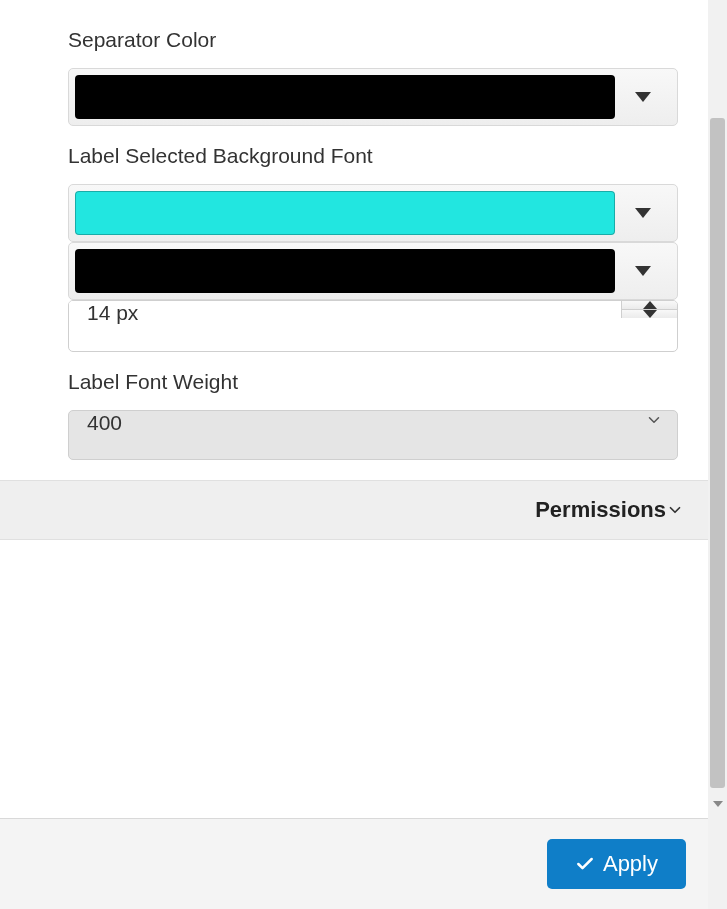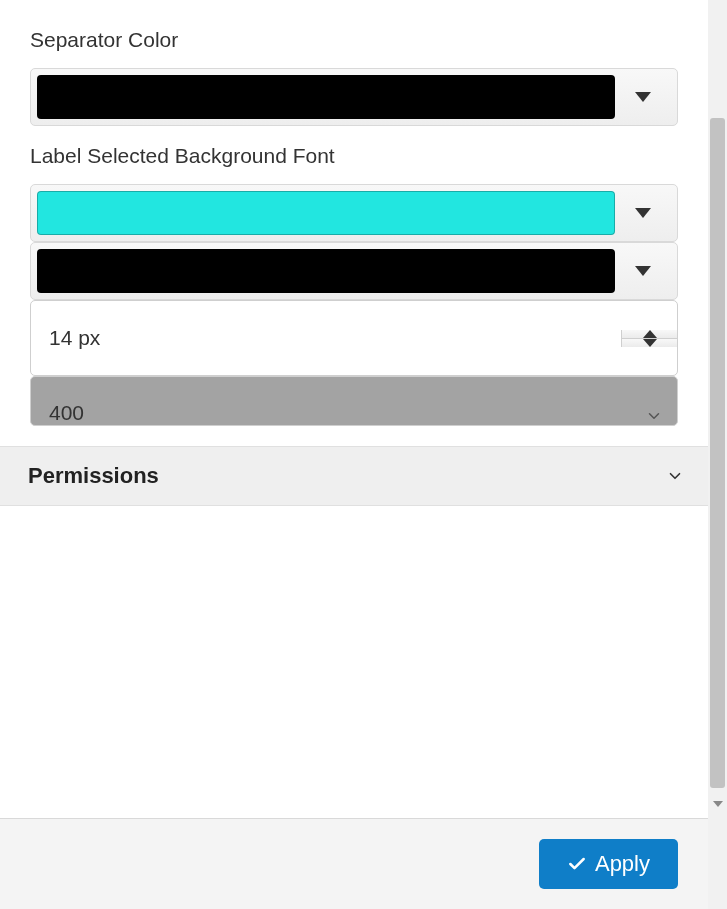--- a/index.html
+++ b/index.html
@@ -23,20 +23,21 @@
       flex-direction: column;
       position: relative;
     }
     .scroll-area {
       flex: 1;
       overflow: hidden;
       padding: 0;
     }
     .form-area {
       padding: 20px 30px 20px 30px;
+      margin-left: 38px;
     }
     .field-label {
       font-size: 21px;
       color: #333333;
       margin-top: 18px;
       margin-bottom: 16px;
       font-weight: 400;
     }
     .field-label:first-child {
       margin-top: 8px;
@@ -65,24 +66,24 @@
     .triangle-down {
       width: 0;
       height: 0;
       border-left: 8px solid transparent;
       border-right: 8px solid transparent;
       border-top: 10px solid #333333;
     }
 
     .spinner-field {
       display: flex;
-      align-items: center;
+      align-items: flex-start;
       border: 1px solid #cfcfcf;
       border-radius: 5px;
-      height: 76px;
+      height: 52px;
       overflow: hidden;
     }
     .spinner-input {
       flex: 1;
       border: none;
       outline: none;
       padding: 0 18px;
       font-size: 21px;
       color: #333333;
       background: #ffffff;
@@ -114,62 +115,62 @@
     .triangle-down-sm {
       width: 0;
       height: 0;
       border-left: 7px solid transparent;
       border-right: 7px solid transparent;
       border-top: 8px solid #333333;
     }
 
     .select-field {
       display: flex;
-      align-items: flex-end;
+      align-items: flex-start;
       border: 1px solid #cfcfcf;
       border-radius: 5px;
       height: 50px;
       padding: 0 14px 0 18px;
-      background: #a3a3a3;
+      background: #e5e5e5;
       cursor: pointer;
     }
     .select-value {
       flex: 1;
       font-size: 21px;
       color: #333333;
     }
     .chevron-down {
       width: 18px;
       height: 18px;
     }
     .chevron-down svg {
       width: 100%;
       height: 100%;
     }
 
     .section-header {
       display: flex;
       align-items: center;
-      justify-content: space-between;
+      justify-content: flex-end;
       background: #efefef;
       border-top: 1px solid #e0e0e0;
       border-bottom: 1px solid #e0e0e0;
       padding: 16px 24px 16px 28px;
       cursor: pointer;
     }
     .section-title {
       font-size: 22px;
       font-weight: 700;
       color: #222222;
     }
 
     .footer {
       background: #f4f4f4;
       border-top: 1px solid #d9d9d9;
-      padding: 20px 30px;
+      padding: 20px 22px;
       display: flex;
       justify-content: flex-end;
     }
     .apply-btn {
       display: flex;
       align-items: center;
       gap: 8px;
       border: none;
       border-radius: 5px;
       padding: 12px 28px;
@@ -258,20 +259,21 @@
         <div class="spinner-buttons">
           <div class="spinner-btn">
             <div class="triangle-up-sm"></div>
           </div>
           <div class="spinner-btn">
             <div class="triangle-down-sm"></div>
           </div>
         </div>
       </div>
 
+      <div class="field-label">Label Font Weight</div>
       <div class="select-field">
         <div class="select-value">400</div>
         <div class="chevron-down">
           <svg viewBox="0 0 24 24" fill="none" stroke="#555555" stroke-width="2" stroke-linecap="round" stroke-linejoin="round">
               <polyline points="6 9 12 15 18 9"></polyline>
             </svg>
         </div>
       </div>
 
     </div>

